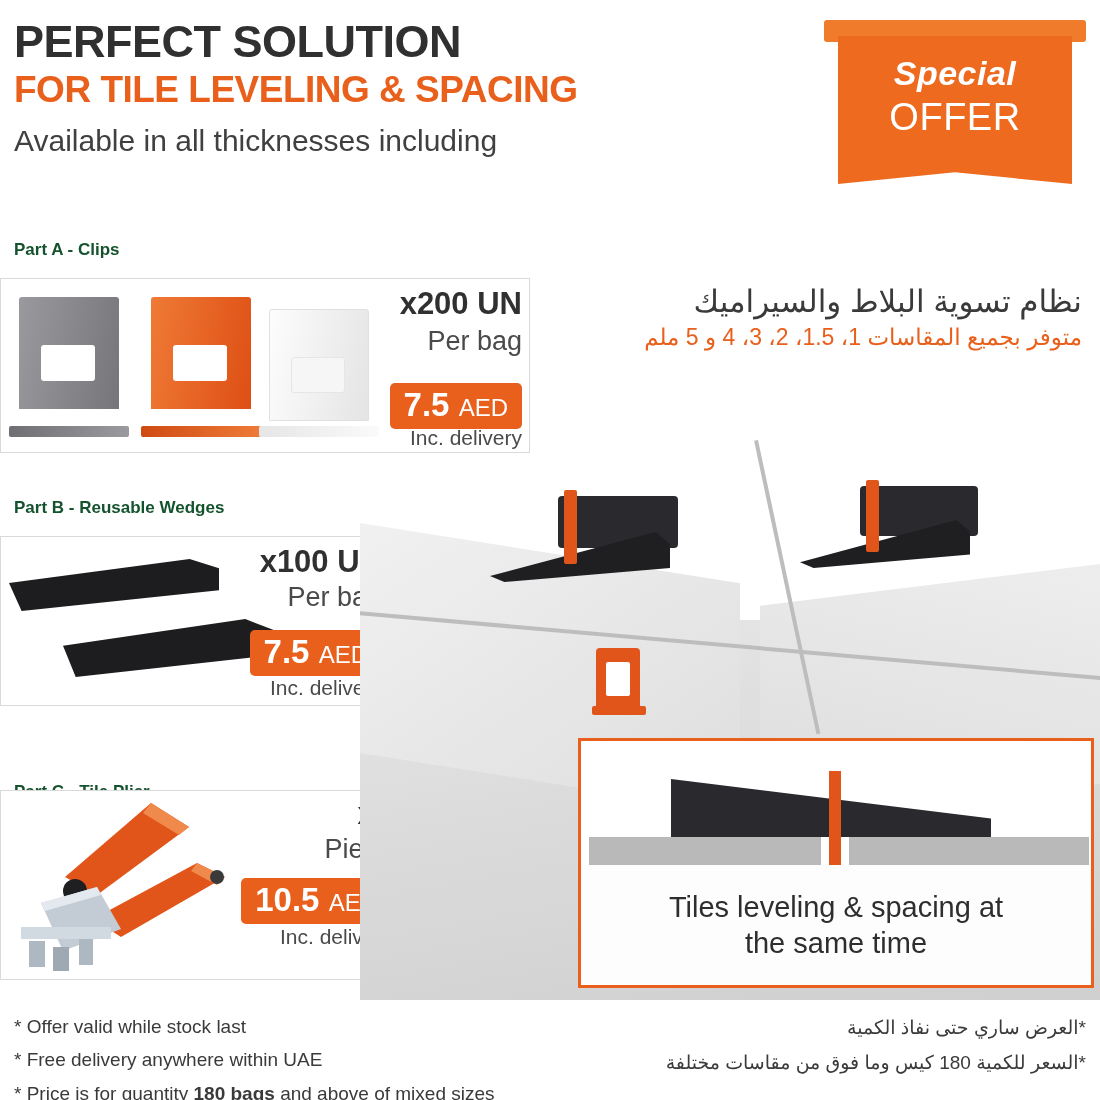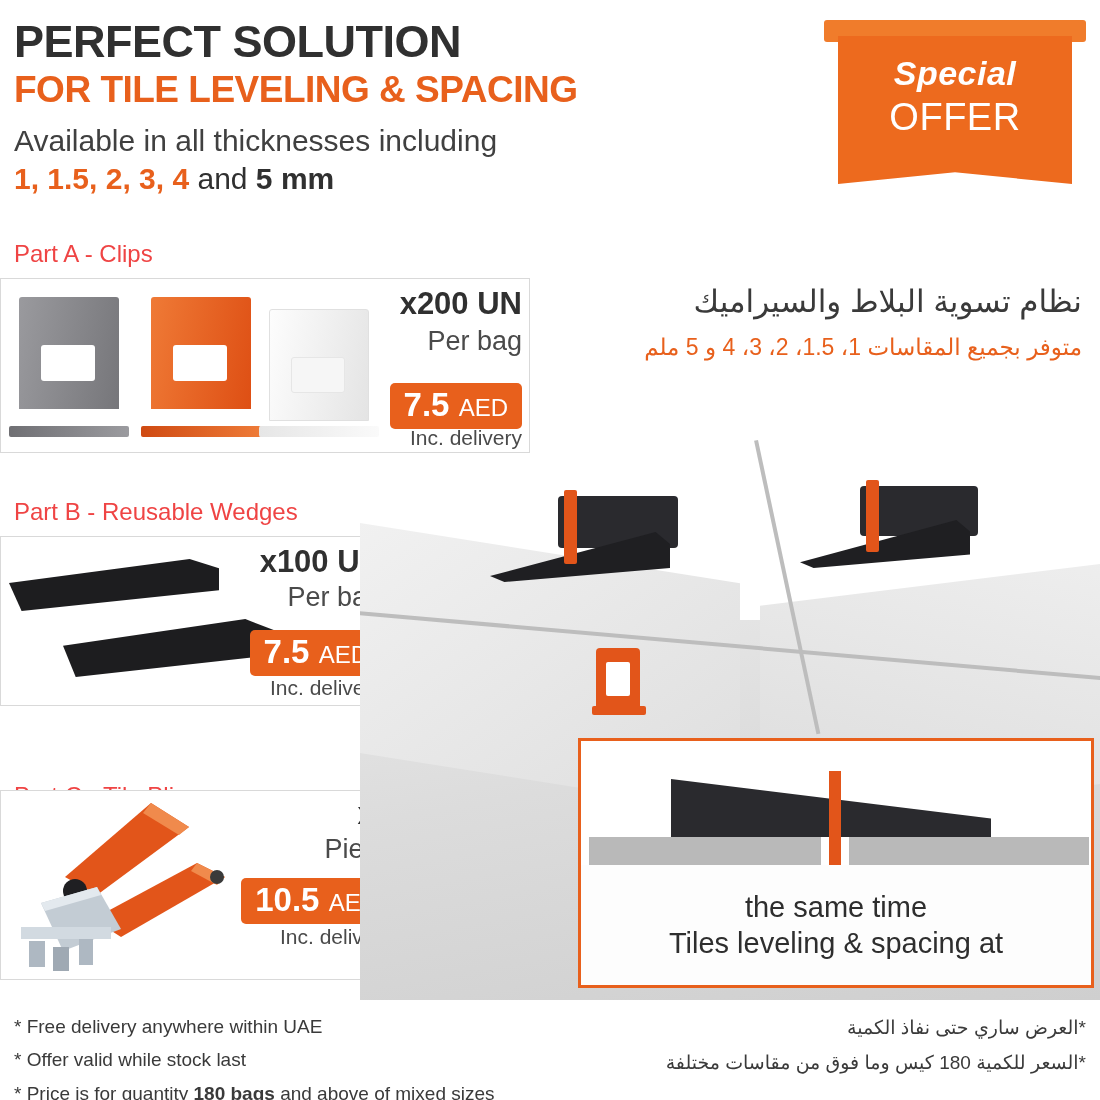--- a/index.html
+++ b/index.html
@@ -50,25 +50,25 @@
     letter-spacing: 0.5px;
   }
   .ribbon .lbl2 {
     position: absolute; left: 0; top: 76px; width: 262px; text-align: center;
     color: #fff; font-size: 38px; font-weight: normal; letter-spacing: 0.5px;
   }
 
   
   .arabic { position: absolute; right: 18px; top: 282px; width: 520px; direction: rtl; }
   .ar1 { font-size: 31px; color: #3a3a3a; line-height: 1.3; }
-  .ar2 { font-size: 23px; color: #E8601C; margin-top: 12px; }
+  .ar2 { font-size: 23px; color: #E8601C; margin-top: 2px; }
 
   
   .part-title {
-    position: absolute; font-size: 24px; font-weight: normal; color: #ef4444;
+    position: absolute; font-size: 17px; font-weight: bold; color: #14532d;
   }
   .ptA { left: 14px; top: 240px; }
   .ptB { left: 14px; top: 498px; }
   .ptC { left: 14px; top: 758px; margin-top: 24px; }
 
   .panel {
     position: absolute; background: #ffffff; border: 1px solid #d9d9d9;
   }
   .panelA { left: 0px; top: 278px; width: 530px; height: 175px; }
   .panelB { left: 0px; top: 536px; width: 390px; height: 170px; }
@@ -190,23 +190,20 @@
 </style>
 </head>
 <body>
 
 <div class="page">
 
   <div class="headline">
     <div class="h1">PERFECT SOLUTION</div>
     <div class="h2">FOR TILE LEVELING &amp; SPACING</div>
     <div class="sub">Available in all thicknesses including</div>
-    <div class="sizes">
-      <b>1, 1.5, 2, 3, 4</b><span> and </span><span class="mm">5 mm</span>
-    </div>
   </div>
 
   <div class="ribbon">
     <div class="band"></div>
     <div class="body"></div>
     <div class="notch"></div>
     <div class="lbl1">Special</div>
     <div class="lbl2">OFFER</div>
   </div>
 
@@ -317,29 +314,29 @@
 
   <div class="inset">
     <div class="tiles">
       <div class="tileslab" style="left:8px; width:232px;"></div>
       <div class="tileslab" style="left:268px; width:240px;"></div>
       <div class="wedgeShape"></div>
       <div class="clipv"></div>
     </div>
     <div class="captionwrap">
       <div class="caption">
+        <div>Tiles leveling &amp; spacing at</div>
         <div>the same time</div>
-        <div>Tiles leveling &amp; spacing at</div>
       </div>
     </div>
   </div>
 
   <div class="notes">
+    <div>* Offer valid while stock last</div>
     <div>* Free delivery anywhere within UAE</div>
-    <div>* Offer valid while stock last</div>
     <div>
       <span>* Price is for quantity </span><b>180 bags</b><span> and above of mixed sizes</span>
     </div>
   </div>
   <div class="notes-ar">
     <div>*العرض ساري حتى نفاذ الكمية</div>
     <div>*السعر للكمية 180 كيس وما فوق من مقاسات مختلفة</div>
   </div>
 
 </div>

